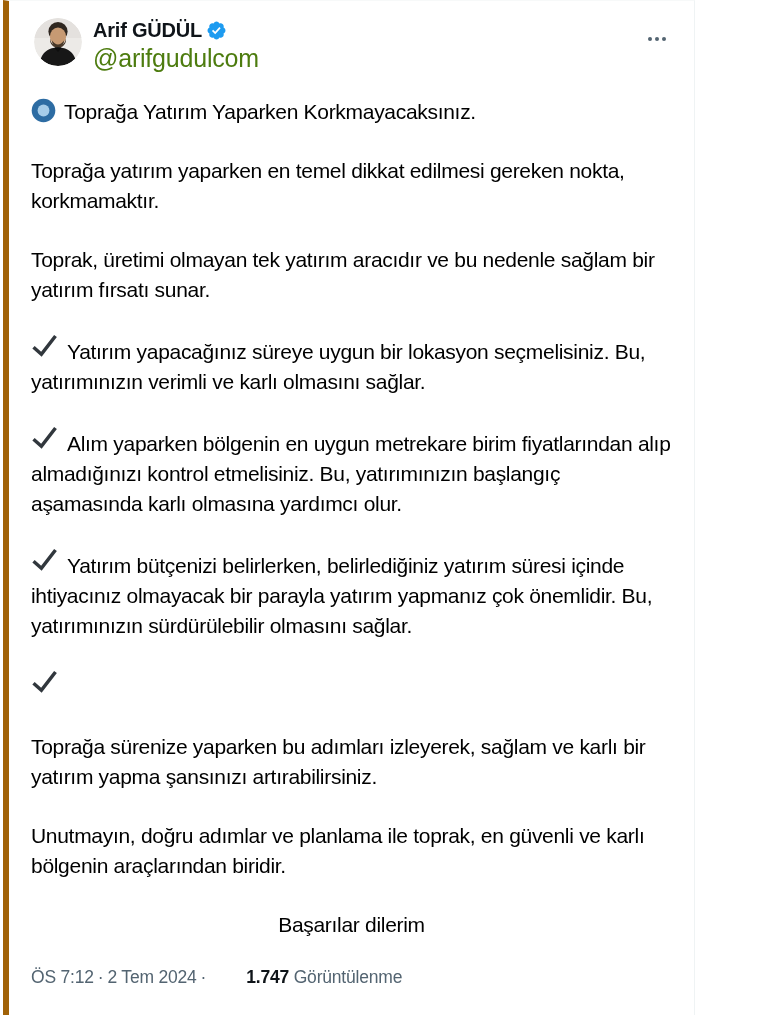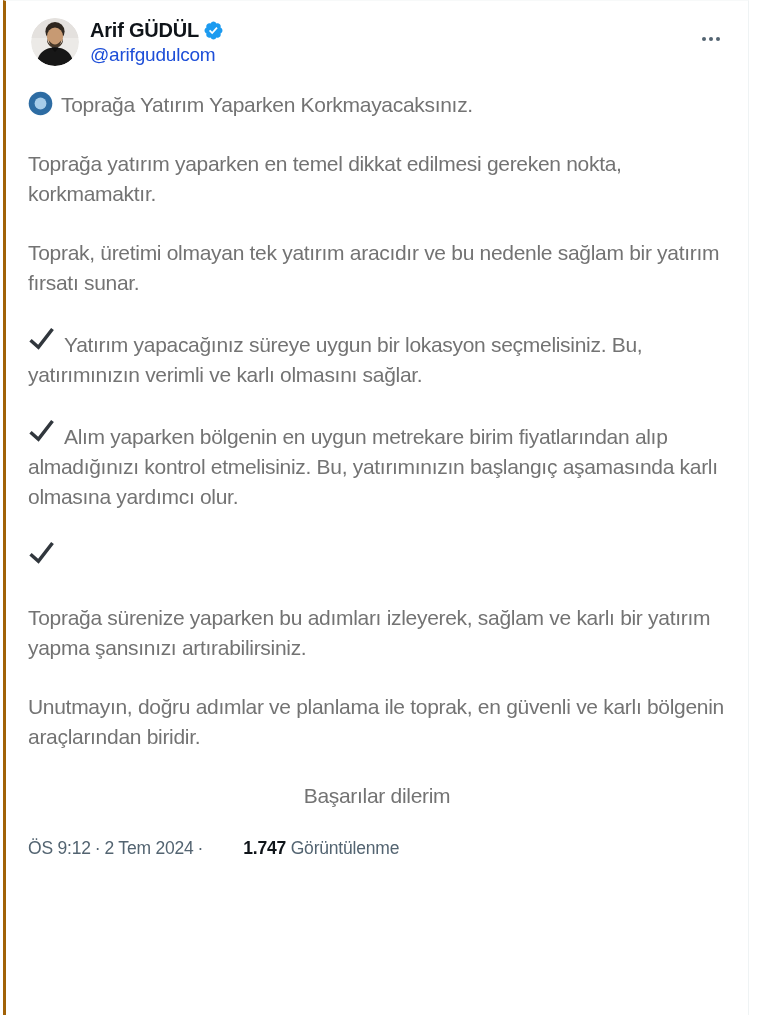--- a/index.html
+++ b/index.html
@@ -5,24 +5,24 @@
   * { margin:0; padding:0; box-sizing:border-box; }
   html,body {
     width:768px; height:1015px;
     background:#ffffff;
     font-family:"Liberation Sans","DejaVu Sans",sans-serif;
     overflow:hidden;
   }
   .tweet-column {
     position:relative;
     margin-left:3px;
-    width:746px;
+    width:692px;
     min-height:1015px;
     background:#ffffff;
-    border-left:3px solid #a16207;
+    border-left:6px solid #a16207;
     border-right:1px solid #eff3f4;
     border-top:1px solid #f7f9f9;
   }
   
   .header {
     display:flex;
     align-items:flex-start;
     padding:17px 22px 0 25px;
   }
   .avatar {
@@ -47,42 +47,42 @@
   }
   .author-name {
     font-size:20px;
     font-weight:700;
     color:#0f1419;
     letter-spacing:-0.2px;
     cursor:pointer;
   }
   .verified svg { display:block; width:21px; height:21px; }
   .author-handle {
-    font-size:19px;
-    color:#1d4ed8;
+    font-size:25px;
+    color:#4d7c0f;
     letter-spacing:-0.2px;
     margin-top:2px;
     cursor:pointer;
   }
   .more-btn {
     margin-top:6px;
     padding:4px;
     cursor:pointer;
     border:none;
     background:transparent;
     line-height:0;
   }
   
   .tweet-text {
     padding:0 22px;
     margin-top:24px;
     font-size:21px;
     line-height:30px;
     letter-spacing:-0.3px;
-    color:#737373;
+    color:#000000;
   }
   .para { margin-bottom:29px; }
   .para:last-child { margin-bottom:0;text-align:center; }
   .emoji-radio {
     display:inline-block;
     vertical-align:-4px;
     margin-right:8px;
     line-height:0;
   }
   .emoji-radio svg { width:25px; height:25px; display:block; }
@@ -182,31 +182,38 @@
         <svg viewBox="0 0 36 36">
           <path d="M34.5 3.4 L14.2 29.8 L1.8 18.6 L4.9 15.2 L13.5 23 L30.8 0.6 Z" fill="#31373d"></path>
         </svg>
       </span><span class="para-text">Alım yaparken bölgenin en uygun metrekare birim fiyatlarından alıp almadığınızı kontrol etmelisiniz. Bu, yatırımınızın başlangıç aşamasında karlı olmasına yardımcı olur.</span>
     </p>
         <p class="para">
       <span class="check">
         <svg viewBox="0 0 36 36">
           <path d="M34.5 3.4 L14.2 29.8 L1.8 18.6 L4.9 15.2 L13.5 23 L30.8 0.6 Z" fill="#31373d"></path>
         </svg>
+      </span><span class="para-text">Yatırım bütçenizi belirlerken, belirlediğiniz yatırım süresi içinde ihtiyacınız olmayacak bir parayla yatırım yapmanız çok önemlidir. Bu, yatırımınızın sürdürülebilir olmasını sağlar.</span>
+    </p>
+        <p class="para">
+      <span class="check">
+        <svg viewBox="0 0 36 36">
+          <path d="M34.5 3.4 L14.2 29.8 L1.8 18.6 L4.9 15.2 L13.5 23 L30.8 0.6 Z" fill="#31373d"></path>
+        </svg>
       </span>
     </p>
         <p class="para">
       <span class="para-text">Toprağa sürenize yaparken bu adımları izleyerek, sağlam ve karlı bir yatırım yapma şansınızı artırabilirsiniz.</span>
     </p>
         <p class="para">
       <span class="para-text">Unutmayın, doğru adımlar ve planlama ile toprak, en güvenli ve karlı bölgenin araçlarından biridir.</span>
     </p>
         <p class="para">
       <span class="para-text">Başarılar dilerim</span>
     </p>
       </div>
   </div>
 
   <div class="tweet-footer">
-    <span>ÖS 9:12</span><span class="sep">·</span><span>2 Tem 2024</span><span class="sep">·</span><span class="views-count">1.747</span> <span>Görüntülenme</span>
+    <span>ÖS 7:12</span><span class="sep">·</span><span>2 Tem 2024</span><span class="sep">·</span><span class="views-count">1.747</span> <span>Görüntülenme</span>
   </div>
 
 </div>
 
 </body></html>

